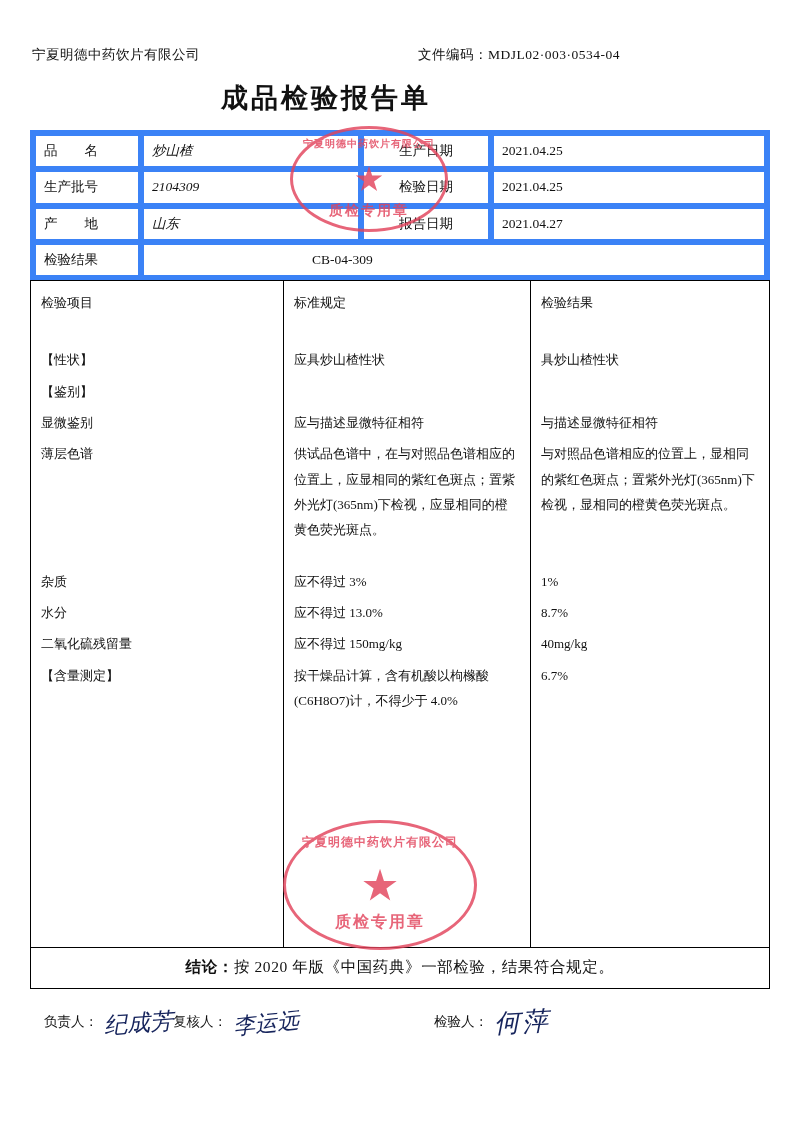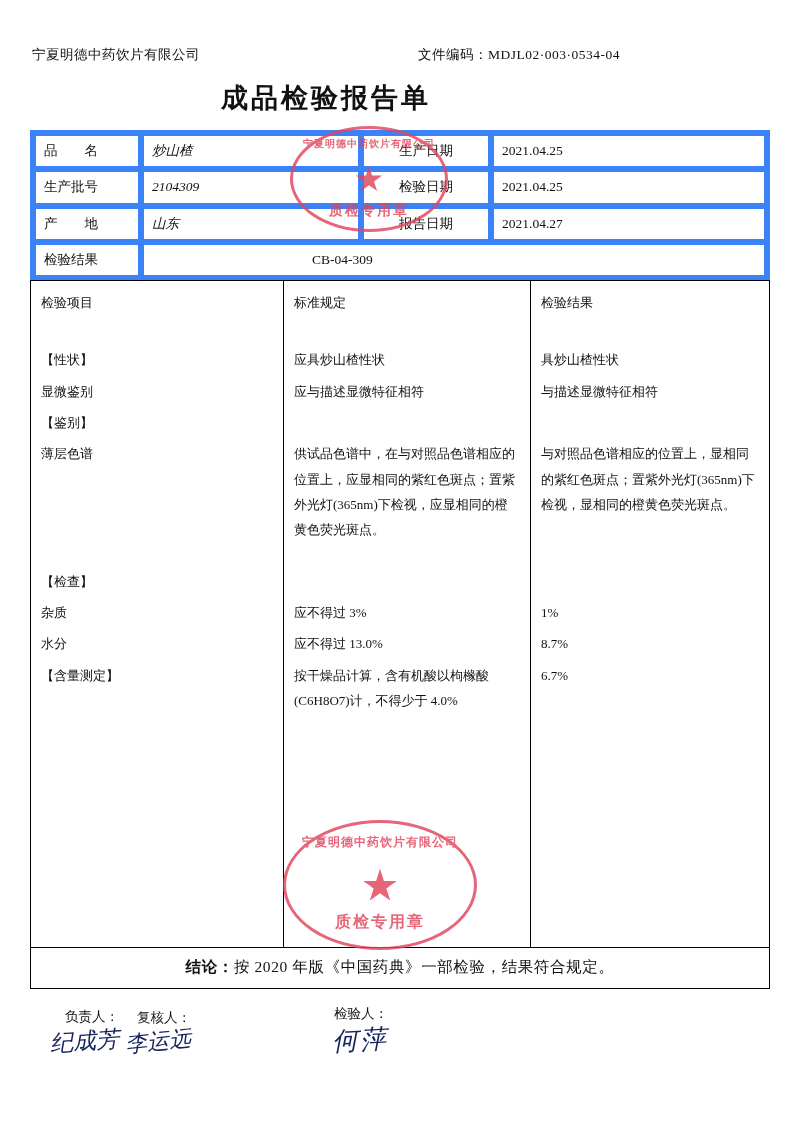--- a/index.html
+++ b/index.html
@@ -111,21 +111,21 @@
 
   
   .sigrow {
     width: 740px;
     display: flex;
     margin-top: 16px;
     font-size: 13.5px;
     align-items: flex-end;
     position: relative;
   }
-  .sigcell { display: flex; align-items: flex-end; flex-direction: column; }
+  .sigcell { display: flex; align-items: flex-end; }
   .sigcell .lab { white-space: nowrap; }
   .sig-a { margin-left: 14px; }
   .sig-b { }
   .sig-c { margin-left: 135px; align-items: flex-end; }
 
   .hand {
     font-family: "DejaVu Serif", serif;
     font-style: italic;
     font-size: 23px;
     color: #16245c;
@@ -240,53 +240,53 @@
           <td></td>
           <td></td>
         </tr>
 
     <tr>
       <td>【性状】</td>
       <td>应具炒山楂性状</td>
       <td>具炒山楂性状</td>
     </tr>
     <tr>
+      <td>【鉴别】</td>
+      <td></td>
+      <td></td>
+    </tr>
+    <tr>
       <td>显微鉴别</td>
       <td>应与描述显微特征相符</td>
       <td>与描述显微特征相符</td>
     </tr>
     <tr>
-      <td>【鉴别】</td>
-      <td></td>
-      <td></td>
-    </tr>
-    <tr>
       <td>薄层色谱</td>
       <td>供试品色谱中，在与对照品色谱相应的位置上，应显相同的紫红色斑点；置紫外光灯(365nm)下检视，应显相同的橙黄色荧光斑点。</td>
       <td>与对照品色谱相应的位置上，显相同的紫红色斑点；置紫外光灯(365nm)下检视，显相同的橙黄色荧光斑点。</td>
     </tr>
     <tr class="gap">
           <td></td>
           <td></td>
           <td></td>
         </tr>
     <tr>
-      <td>【检查】</td>
-      <td></td>
-      <td></td>
-    </tr>
-    <tr>
       <td>杂质</td>
       <td>应不得过 3%</td>
       <td>1%</td>
     </tr>
     <tr>
       <td>水分</td>
       <td>应不得过 13.0%</td>
       <td>8.7%</td>
+    </tr>
+    <tr>
+      <td>二氧化硫残留量</td>
+      <td>应不得过 150mg/kg</td>
+      <td>40mg/kg</td>
     </tr>
     <tr>
       <td>【含量测定】</td>
       <td>按干燥品计算，含有机酸以枸橼酸(C6H8O7)计，不得少于 4.0%</td>
       <td>6.7%</td>
     </tr>
     <tr class="blank-fill">
           <td></td>
           <td></td>
           <td></td>

